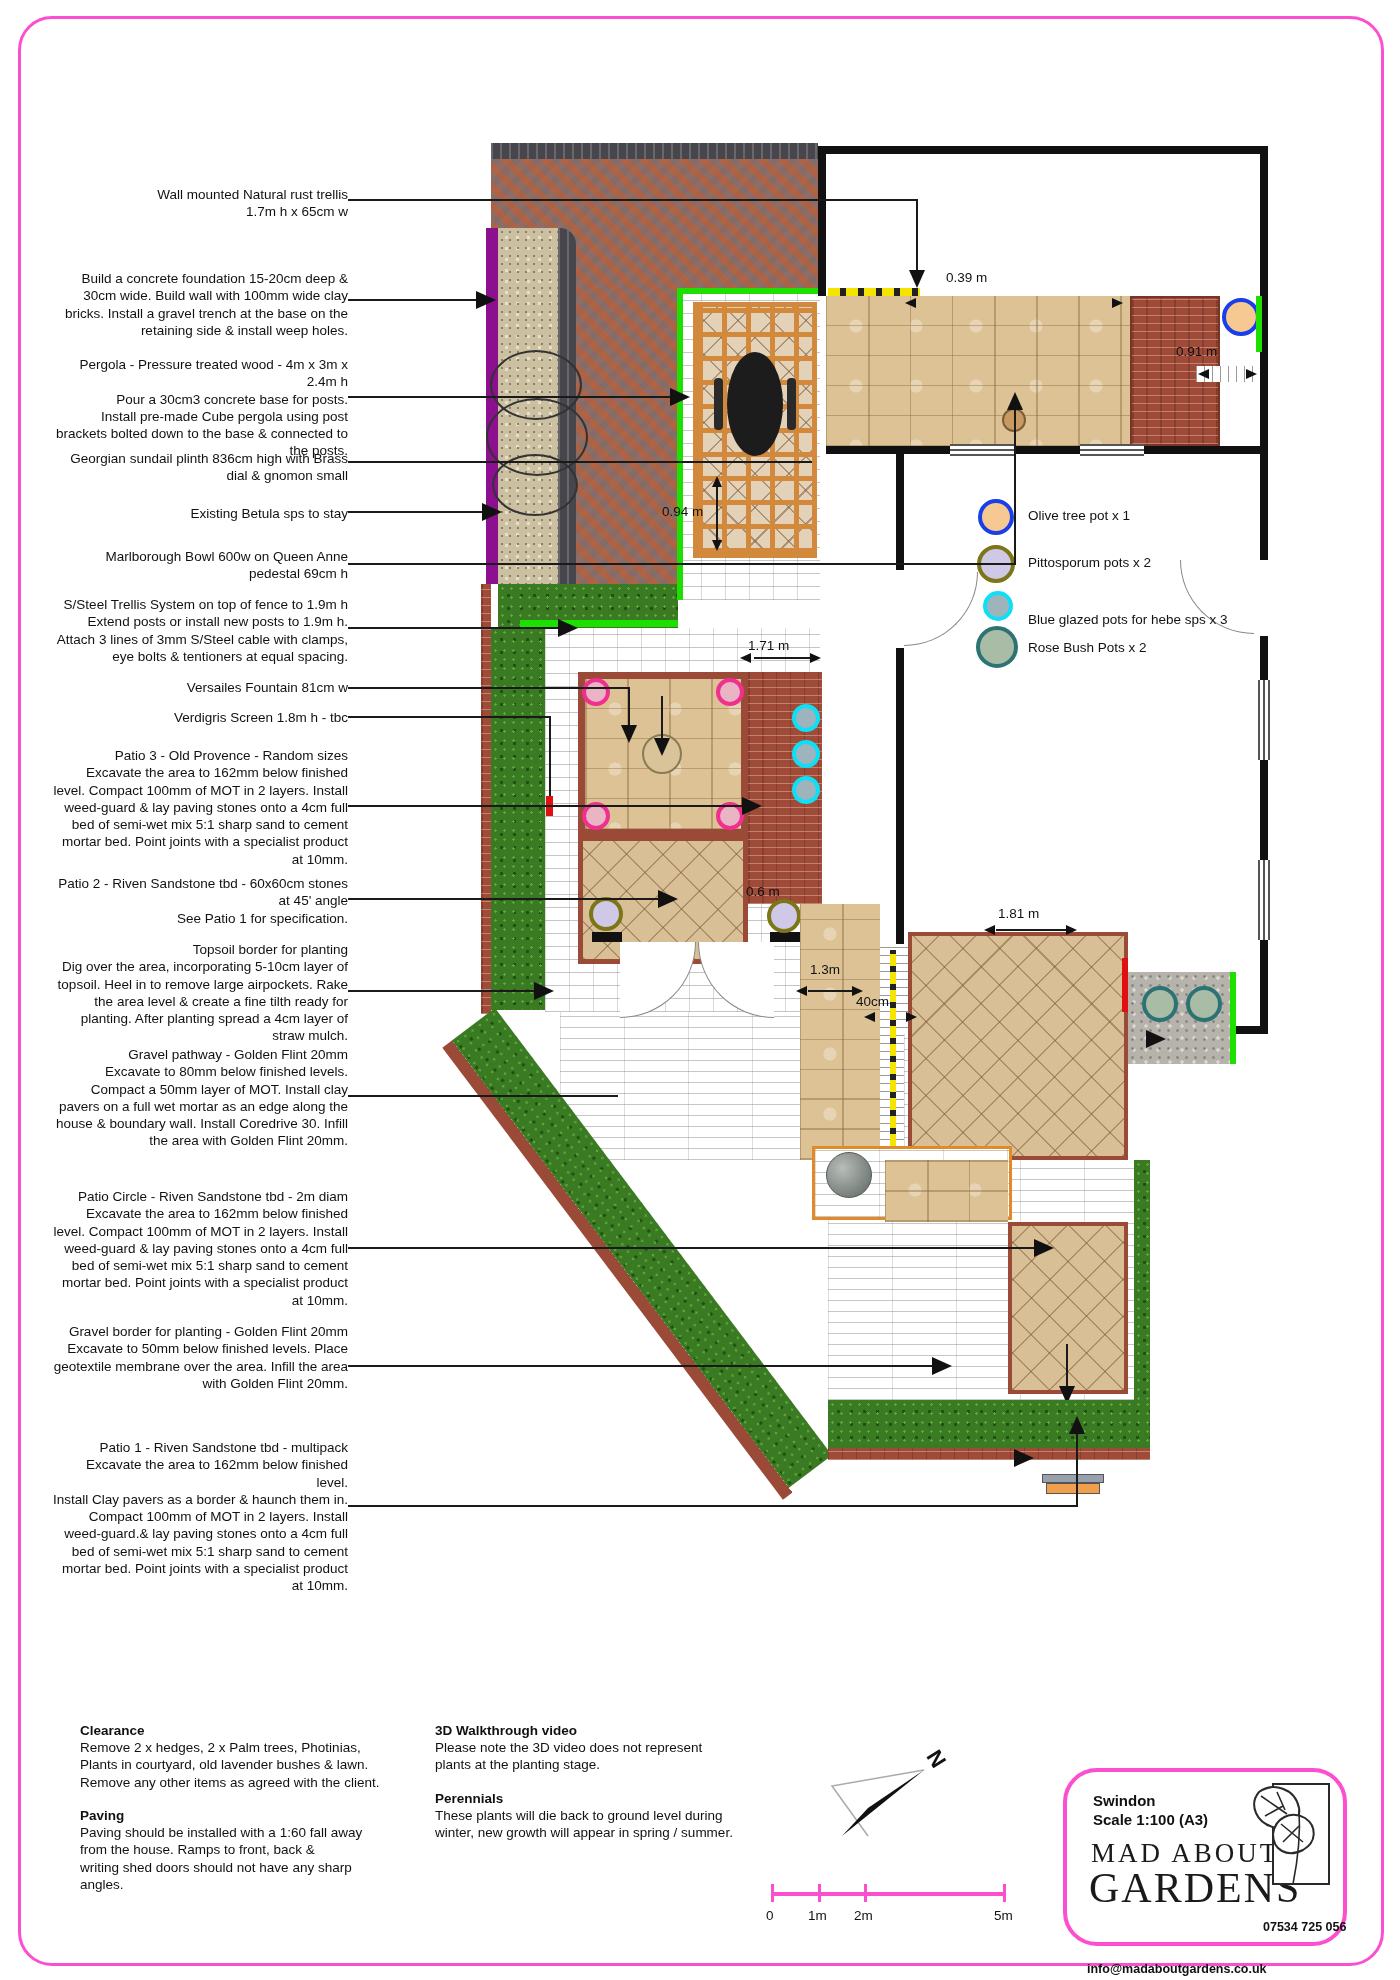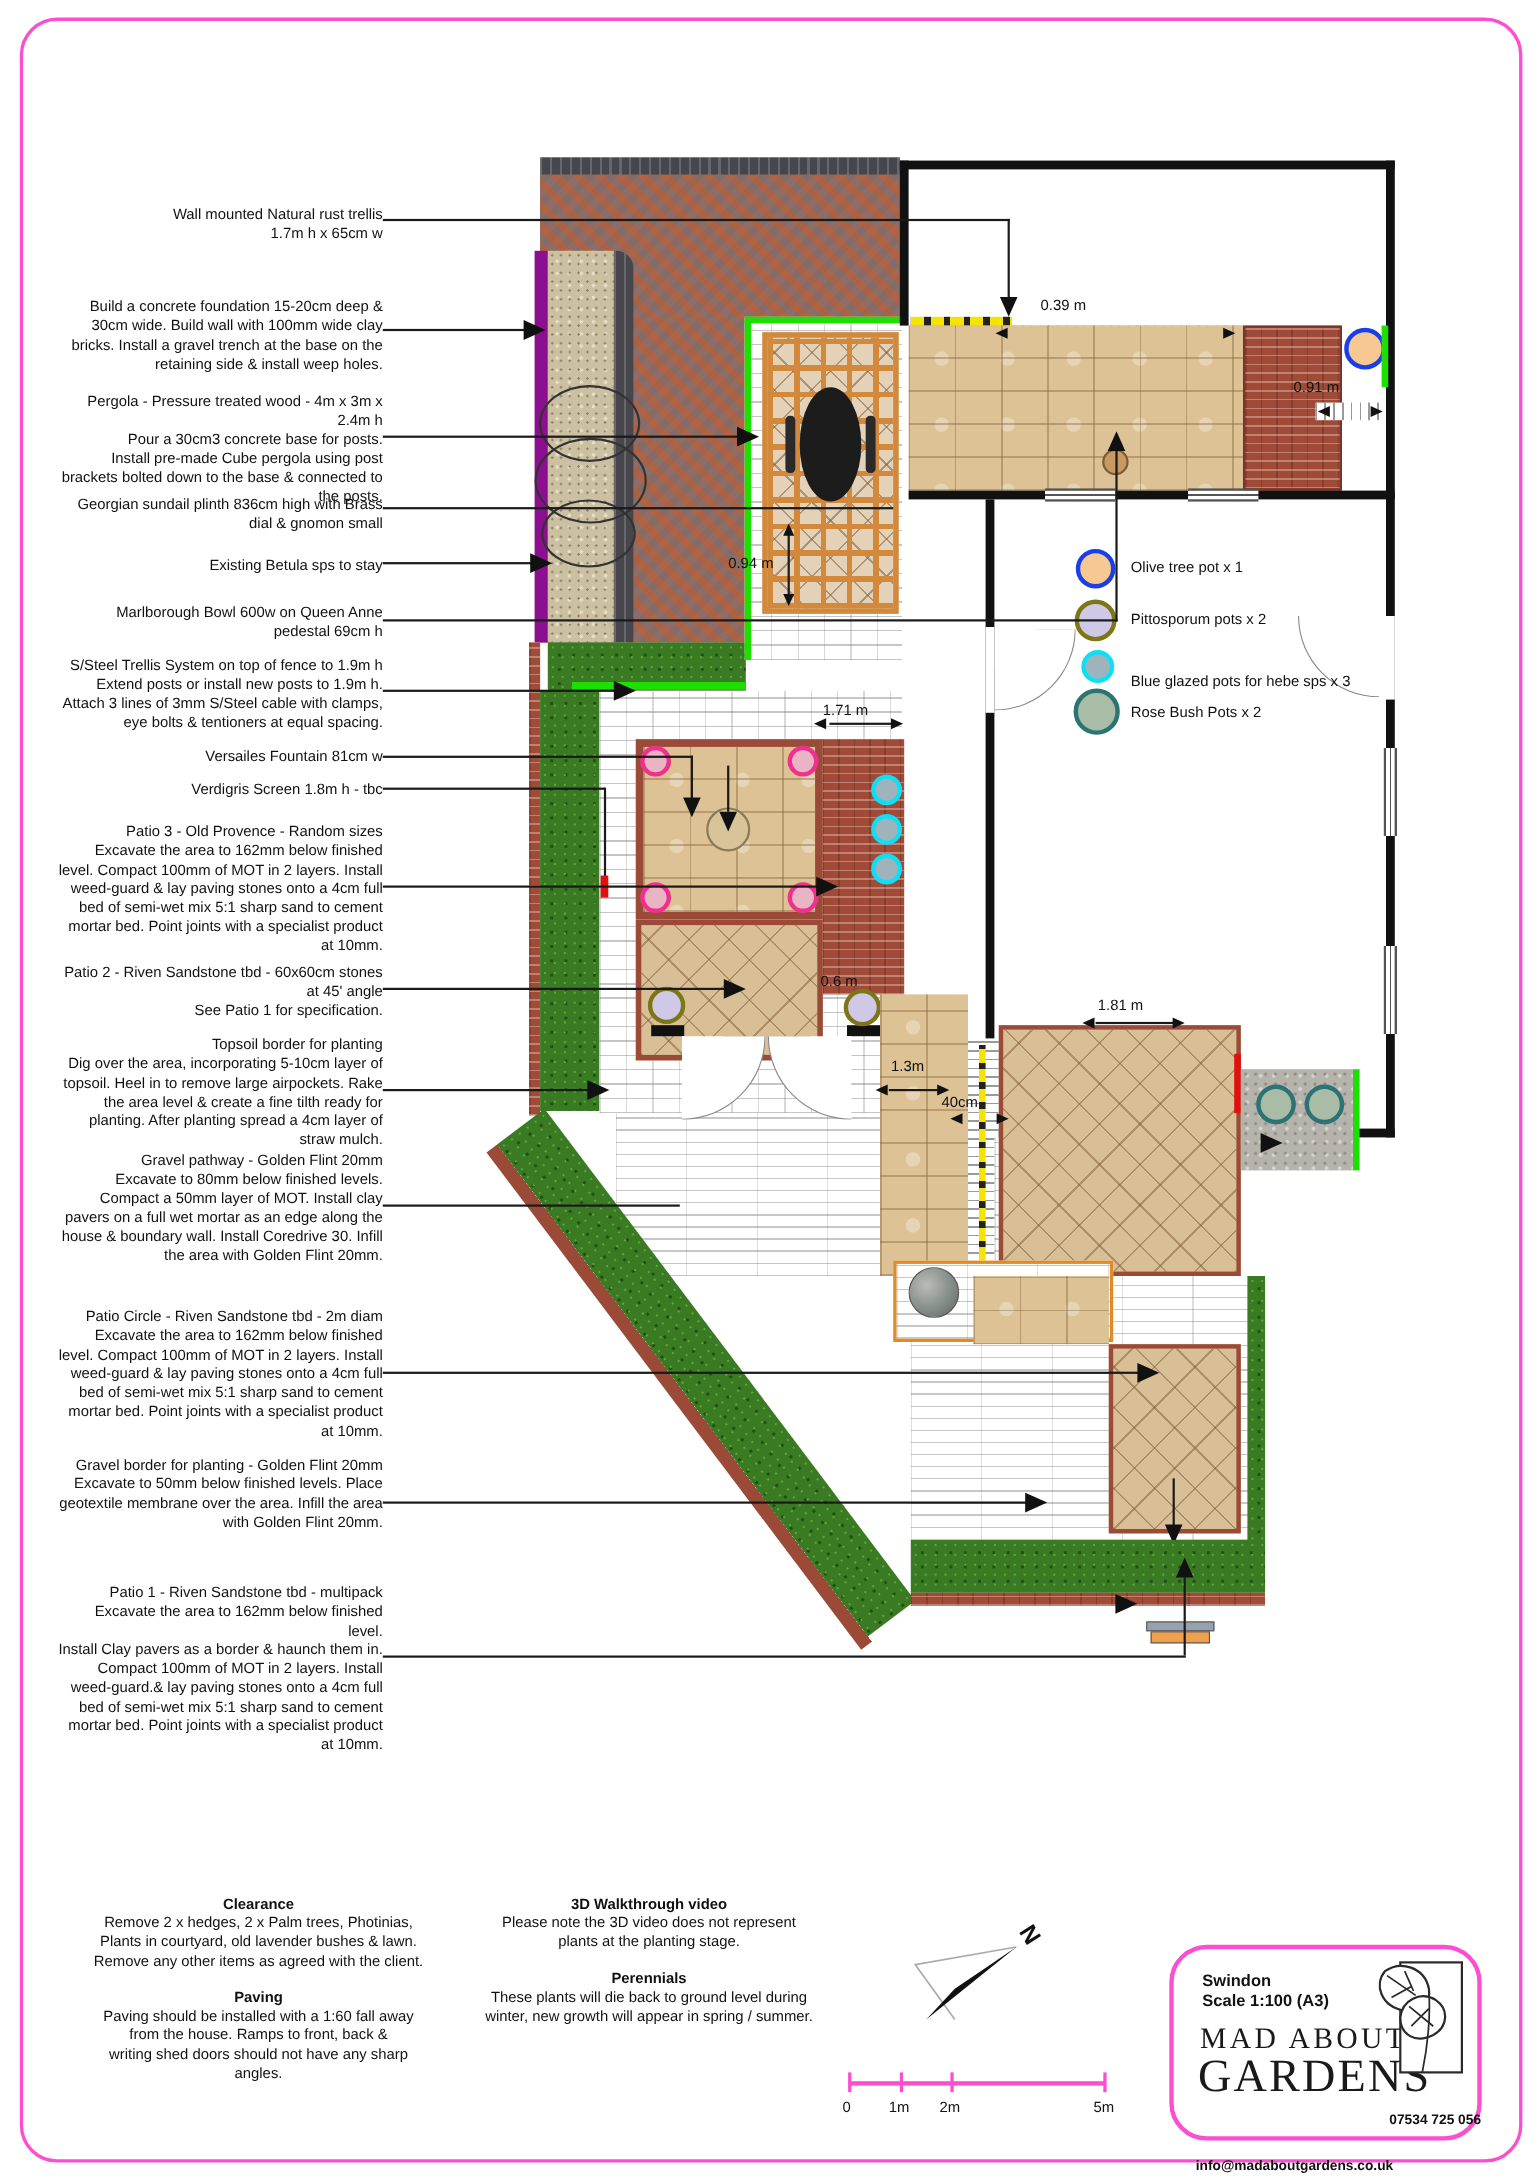--- a/index.html
+++ b/index.html
@@ -1,19 +1,19 @@
 <!DOCTYPE html>
 <html><head>
 <meta charset="utf-8">
 <style>
   html,body{margin:0;padding:0;background:#fff;}
   #page{position:relative;width:1400px;height:1980px;background:#fff;font-family:"Liberation Sans",sans-serif;color:#111;overflow:hidden;}
   #frame{position:absolute;left:18px;top:16px;width:1360px;height:1944px;border:3px solid #fb4fd0;border-radius:34px;}
   .ann{position:absolute;right:1052px;width:296px;text-align:right;font-size:13.5px;line-height:1.28;color:#111;white-space:pre-line;}
-  .note{position:absolute;width:310px;font-size:13.5px;line-height:1.27;color:#111;white-space:pre-line;text-align:center;}
+  .note{position:absolute;width:310px;font-size:13.5px;line-height:1.27;color:#111;white-space:pre-line;text-align:left;}
   .note b{display:block;}
   .ln{position:absolute;background:#1a1a1a;}
   .arrR{position:absolute;width:0;height:0;border-top:9px solid transparent;border-bottom:9px solid transparent;border-left:20px solid #111;}
   .arrD{position:absolute;width:0;height:0;border-left:8px solid transparent;border-right:8px solid transparent;border-top:18px solid #111;}
   .arrU{position:absolute;width:0;height:0;border-left:8px solid transparent;border-right:8px solid transparent;border-bottom:18px solid #111;}
   .darrL{position:absolute;width:0;height:0;border-top:5px solid transparent;border-bottom:5px solid transparent;border-right:11px solid #111;}
   .darrR{position:absolute;width:0;height:0;border-top:5px solid transparent;border-bottom:5px solid transparent;border-left:11px solid #111;}
   .darrU{position:absolute;width:0;height:0;border-left:5px solid transparent;border-right:5px solid transparent;border-bottom:11px solid #111;}
   .darrD{position:absolute;width:0;height:0;border-left:5px solid transparent;border-right:5px solid transparent;border-top:11px solid #111;}
   .dim{position:absolute;font-size:13.5px;color:#111;white-space:nowrap;}

